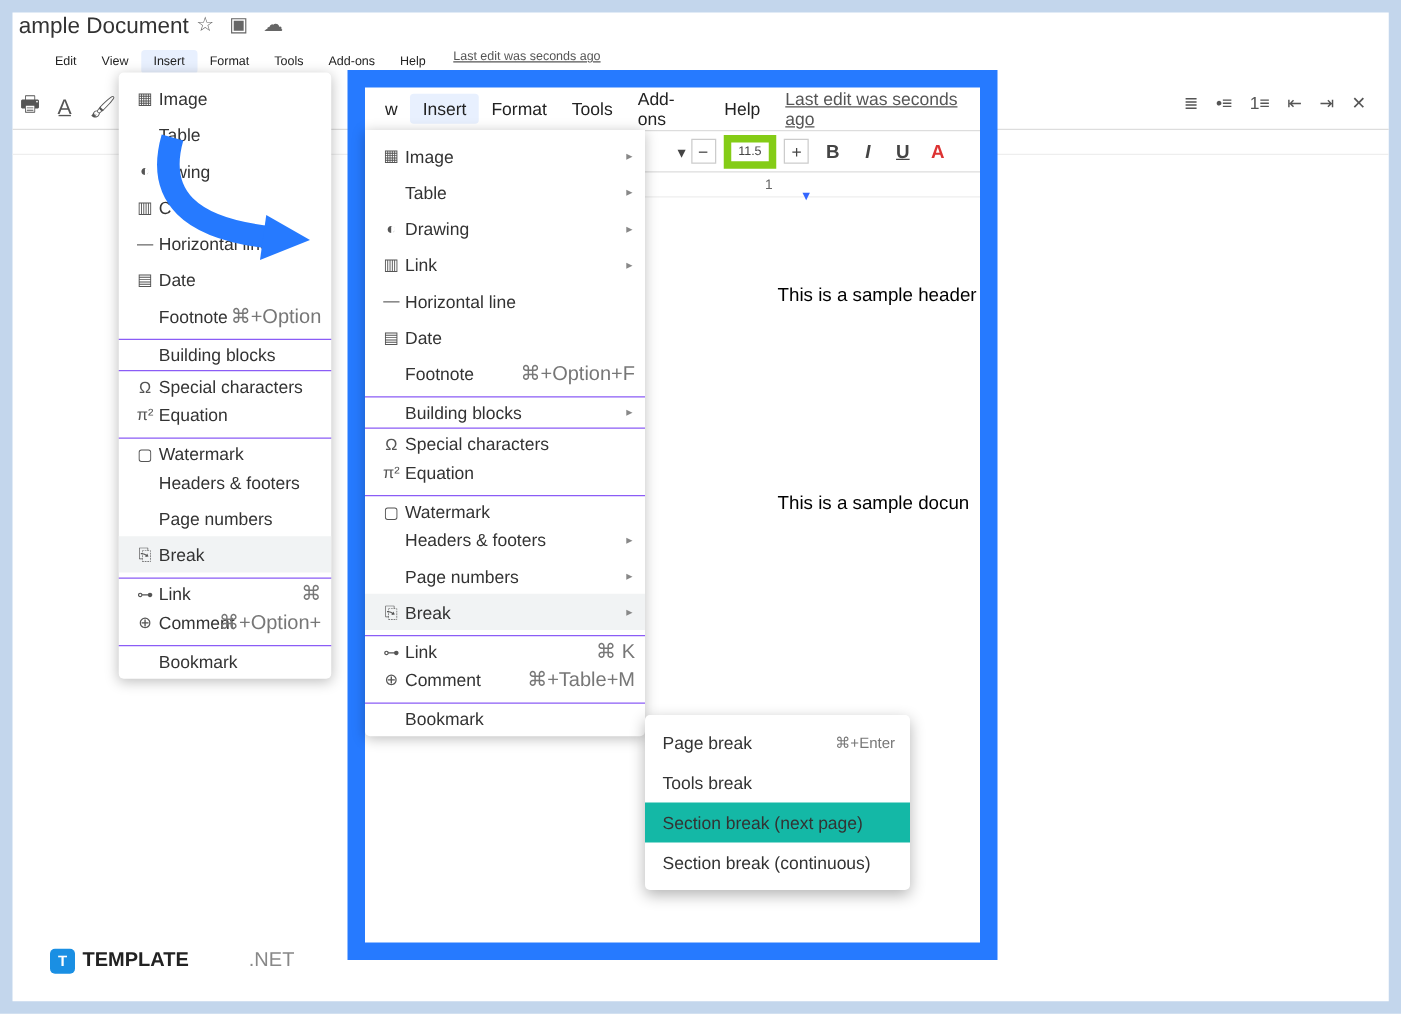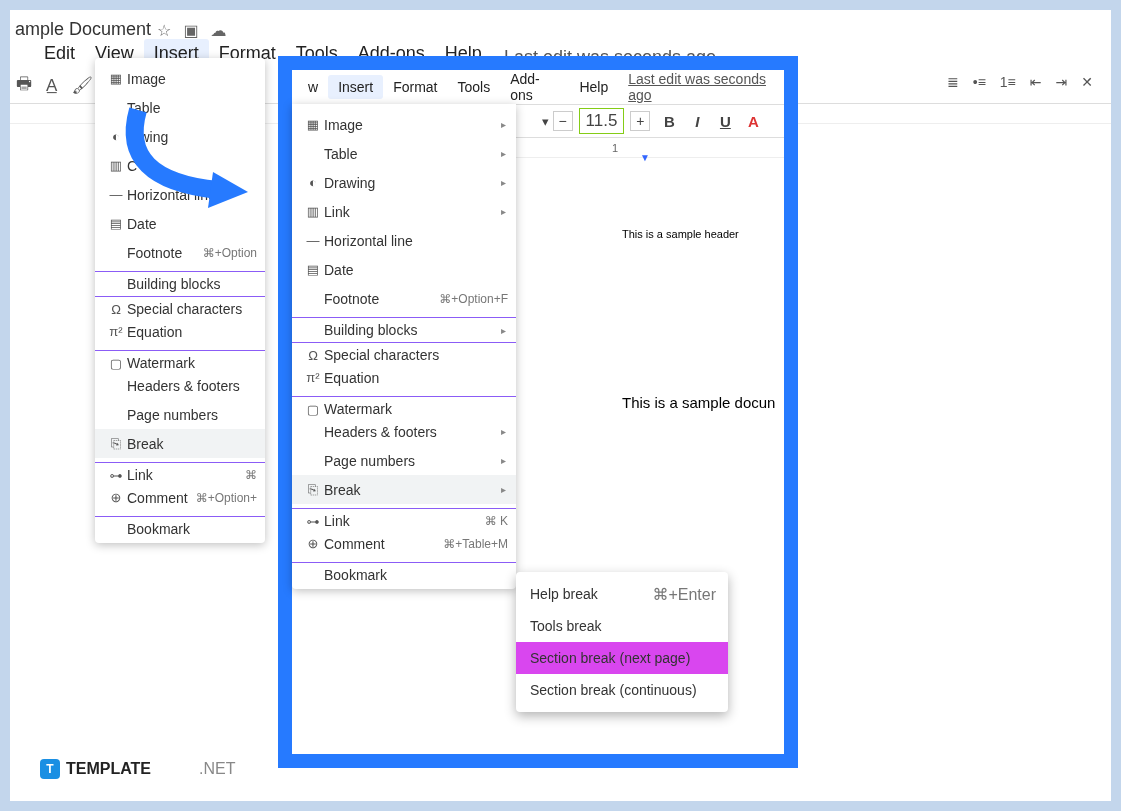--- a/index.html
+++ b/index.html
@@ -1,57 +1,57 @@
 <!DOCTYPE html>
 <html><head>
 <meta charset="utf-8">
 <style>
   * { margin:0; padding:0; box-sizing:border-box; font-family:Arial,sans-serif; }
   body { background:#c3d6ec; width:1121px; height:811px; position:relative; overflow:hidden; }
   .app { position:absolute; left:0; top:0; right:0; bottom:0; background:#fff; margin:10px; }
-  .title-row { display:flex; align-items:flex-end; height:30px; padding:0 5px; font-size:18px; color:#333; }
+  .title-row { display:flex; align-items:flex-start; height:30px; padding:0 5px; font-size:18px; color:#333; }
   .title-row .tool-ic { color:#666; font-size:16px; margin:0 6px; }
-  .menu-bar { display:flex; align-items:flex-end; height:28px; padding-left:4px; font-size:18px; color:#222; }
+  .menu-bar { display:flex; align-items:flex-start; height:28px; padding-left:4px; font-size:10px; color:#222; }
   .menu-bar .mi { padding:4px 10px; cursor:default; }
   .menu-bar .mi.sel { background:#e8f0fe; border-radius:3px; }
   .menu-bar .edit-note { margin-left:12px; color:#555; text-decoration:underline; }
   .tbar { display:flex; align-items:center; height:36px; border-bottom:1px solid #ddd; padding-left:6px; gap:14px; color:#555; font-size:17px; }
   .ruler { height:20px; border-bottom:1px solid #eee; display:flex; align-items:center; font-size:11px; color:#666; padding-left:300px; gap:90px; }
 
   
   .dd1 { position:absolute; left:95px; top:58px; width:170px; background:#fff; box-shadow:0 2px 10px rgba(0,0,0,.25); border-radius:4px; z-index:5; padding:6px 0; }
   .dd1 .row, .dd2 .row { display:flex; align-items:center; height:29px; padding:0 10px; font-size:14px; color:#333; position:relative; }
   .dd1 .row .ic, .dd2 .row .ic { width:22px; text-align:center; color:#555; font-size:13px; }
   .dd1 .row.sep, .dd2 .row.sep { border-top:1px solid #8b5cf6; margin-top:4px; padding-top:4px; height:auto; }
   .dd1 .row .arw, .dd2 .row .arw { position:absolute; right:10px; color:#888; font-size:10px; }
   .dd1 .row.hl, .dd2 .row.hl { background:#f1f3f4; }
-  .sc { position:absolute; right:8px; font-size:12px; color:#777; }
+  .sc { position:absolute; right:8px; font-size:16px; color:#777; }
 
   
   .overlay { position:absolute; left:278px; top:56px; width:520px; height:712px; background:#267aff; z-index:10; padding:14px; }
   .overlay-inner { width:100%; height:100%; background:#fff; position:relative; }
   .menu2 { display:flex; align-items:center; height:34px; padding-left:6px; font-size:14px; color:#222; }
   .menu2 .mi { padding:4px 10px; }
   .menu2 .mi.sel { background:#e8f0fe; border-radius:3px; }
   .menu2 .edit-note { margin-left:10px; color:#555; text-decoration:underline; }
   .tbar2 { display:flex; align-items:center; height:34px; border-top:1px solid #ddd; border-bottom:1px solid #ddd; padding-left:250px; gap:4px; color:#444; font-size:13px; }
   .tbar2 .btn { border:1px solid #ccc; width:20px; height:20px; display:flex; align-items:center; justify-content:center; font-size:14px; }
-  .tbar2 .fs { border:1px solid #84cc16; padding:2px 6px; font-size:17px; margin:0 2px; }
+  .tbar2 .fs { border:6px solid #84cc16; padding:2px 6px; font-size:10px; margin:0 2px; }
   .tbar2 .fmt { margin-left:6px; font-weight:bold; width:18px; text-align:center; font-size:15px; }
   .ruler2 { height:20px; border-bottom:1px solid #eee; font-size:11px; color:#666; display:flex; align-items:center; padding-left:320px; gap:90px; position:relative;}
   .ruler2 .tab { position:absolute; left:348px; top:14px; font-size:10px; color:#36f; }
   .doc-area { position:relative; height:200px; }
-  .hdr-txt { position:absolute; left:330px; top:70px; font-size:11px; }
+  .hdr-txt { position:absolute; left:330px; top:70px; font-size:15px; }
   .body-txt { position:absolute; left:330px; top:200px; font-size:15px;margin-top:36px; }
 
   .dd2 { position:absolute; left:0; top:34px; width:224px; background:#fff; box-shadow:0 2px 10px rgba(0,0,0,.25); border-radius:0 0 4px 4px; z-index:20; padding:6px 0; }
   .sub { position:absolute; left:224px; top:502px; width:212px; background:#fff; box-shadow:0 4px 12px rgba(0,0,0,.3); border-radius:4px; z-index:25; padding:6px 0; }
   .sub .row { display:flex; align-items:center; height:32px; padding:0 14px; font-size:14px; color:#333; position:relative; }
-  .sub .row.hl { background:#d946ef; }
-  .sub .row .sc2 { position:absolute; right:12px; font-size:16px; color:#777; }
+  .sub .row.hl { background:#14b8a6; }
+  .sub .row .sc2 { position:absolute; right:12px; font-size:12px; color:#777; }
 
   
   .arrow { position:absolute; left:108px; top:100px; z-index:30; }
 
   .logo { position:absolute; left:40px; bottom:32px; z-index:40; display:flex; align-items:center; font-weight:bold; font-size:16px; color:#222; }
   .logo .sq { width:20px; height:20px; background:#1a8fe3; border-radius:4px; display:flex; align-items:center; justify-content:center; color:#fff; font-size:12px; margin-right:6px; }
   .logo .net { color:#888; font-weight:normal;margin-left:48px; }
 
   
   .rtb { position:absolute; right:18px; top:64px; display:flex; gap:14px; color:#555; font-size:14px; z-index:3;}
@@ -284,21 +284,21 @@
           <span class="sc">⌘+Table+M</span>
         </div>
       <div class="row sep">
           <span class="ic"></span>
           <span>Bookmark</span>
         </div>
     </div>
 
     <div class="sub">
       <div class="row">
-          <span>Help break</span>
+          <span>Page break</span>
           <span class="sc2">⌘+Enter</span>
         </div>
       <div class="row">
           <span>Tools break</span>
         </div>
       <div class="row hl">
           <span>Section break (next page)</span>
         </div>
       <div class="row">
           <span>Section break (continuous)</span>

